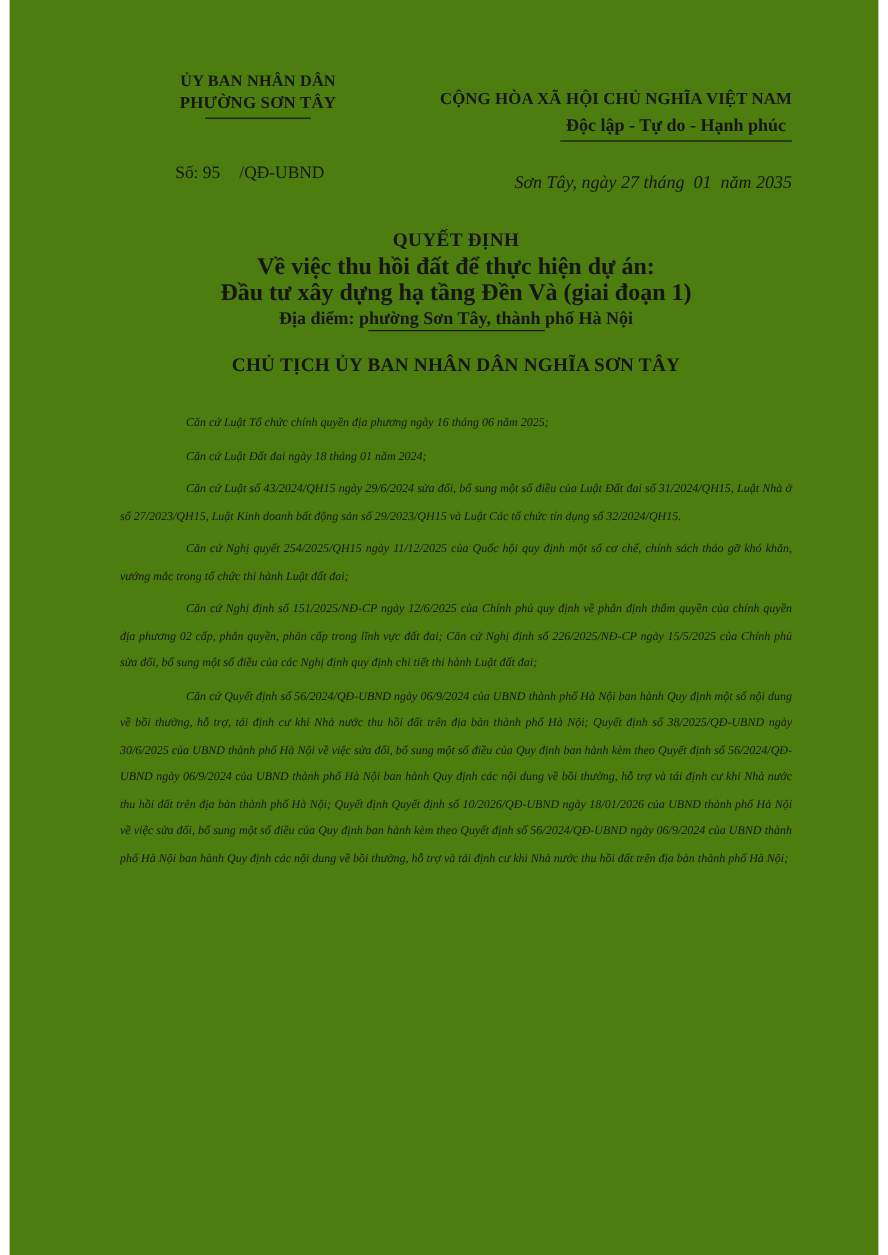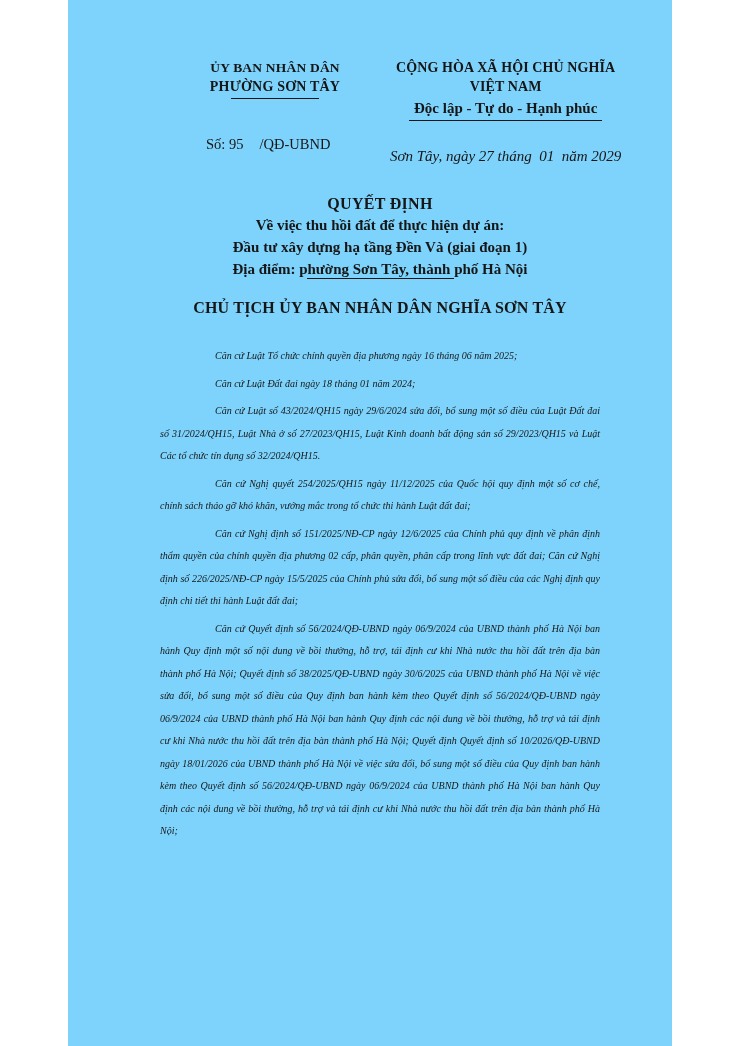--- a/index.html
+++ b/index.html
@@ -2,43 +2,44 @@
 <html lang="vi"><head>
 <meta charset="utf-8">
 <style>
   html, body {
     margin: 0;
     padding: 0;
     background: #ffffff;
   }
   .page {
     position: relative;
-    width: 604px;
+    width: 724px;
     height: 1046px;
     margin: 0 auto;
-    background: #7dd3fc;
+    background: #4d7c0f;
     color: #161616;
     font-family: "Liberation Serif", "DejaVu Serif", serif;
     box-sizing: border-box;
     padding: 58px 72px 0 92px;
     overflow: hidden;
   }
   
   .header {
     display: flex;
     align-items: flex-start;
   }
   .header-left {
     width: 230px;
     flex: 0 0 230px;
     text-align: center;
   }
   .header-right {
     flex: 1 1 auto;
-    text-align: center;
+    text-align: right;
+    margin-top: 16px;
   }
   .org-line1 {
     font-weight: bold;
     font-size: 13.5px;
     line-height: 19px;
     letter-spacing: 0.2px;
   }
   .org-line2 {
     font-weight: bold;
     font-size: 14px;
@@ -89,21 +90,21 @@
     text-align: center;
   }
   .decision-kind {
     font-weight: bold;
     font-size: 16px;
     line-height: 21px;
     letter-spacing: 0.3px;
   }
   .subject-line {
     font-weight: bold;
-    font-size: 15px;
+    font-size: 20px;
     line-height: 22px;
   }
   .location-line {
     font-weight: bold;
     font-size: 15px;
     line-height: 22px;
   }
   .location-line .u {
     border-bottom: 1.5px solid #161616;
     padding-bottom: 1px;
@@ -140,21 +141,21 @@
       <div class="org-line1">ỦY BAN NHÂN DÂN</div>
       <div class="org-line2">PHƯỜNG SƠN TÂY</div>
       <div class="org-underline"></div>
       <div class="doc-number"><span>Số: 95</span><span class="suffix">/QĐ-UBND</span></div>
     </div>
     <div class="header-right">
       <div class="country-line">CỘNG HÒA XÃ HỘI CHỦ NGHĨA VIỆT NAM</div>
       <div class="motto-wrap">
         <span class="motto">Độc lập - Tự do - Hạnh phúc</span>
       </div>
-      <div class="place-date">Sơn Tây, ngày 27 tháng  01  năm 2029</div>
+      <div class="place-date">Sơn Tây, ngày 27 tháng  01  năm 2035</div>
     </div>
   </div>
 
   <div class="title-block">
     <div class="decision-kind">QUYẾT ĐỊNH</div>
     <div class="subject-line">Về việc thu hồi đất để thực hiện dự án:</div>
     <div class="subject-line">Đầu tư xây dựng hạ tầng Đền Và (giai đoạn 1)</div>
     <div class="location-line"><span>Địa điểm: p</span><span class="u">hường Sơn Tây, thành </span><span>phố Hà Nội</span></div>
     <div class="authority-line">CHỦ TỊCH ỦY BAN NHÂN DÂN NGHĨA SƠN TÂY</div>
   </div>

